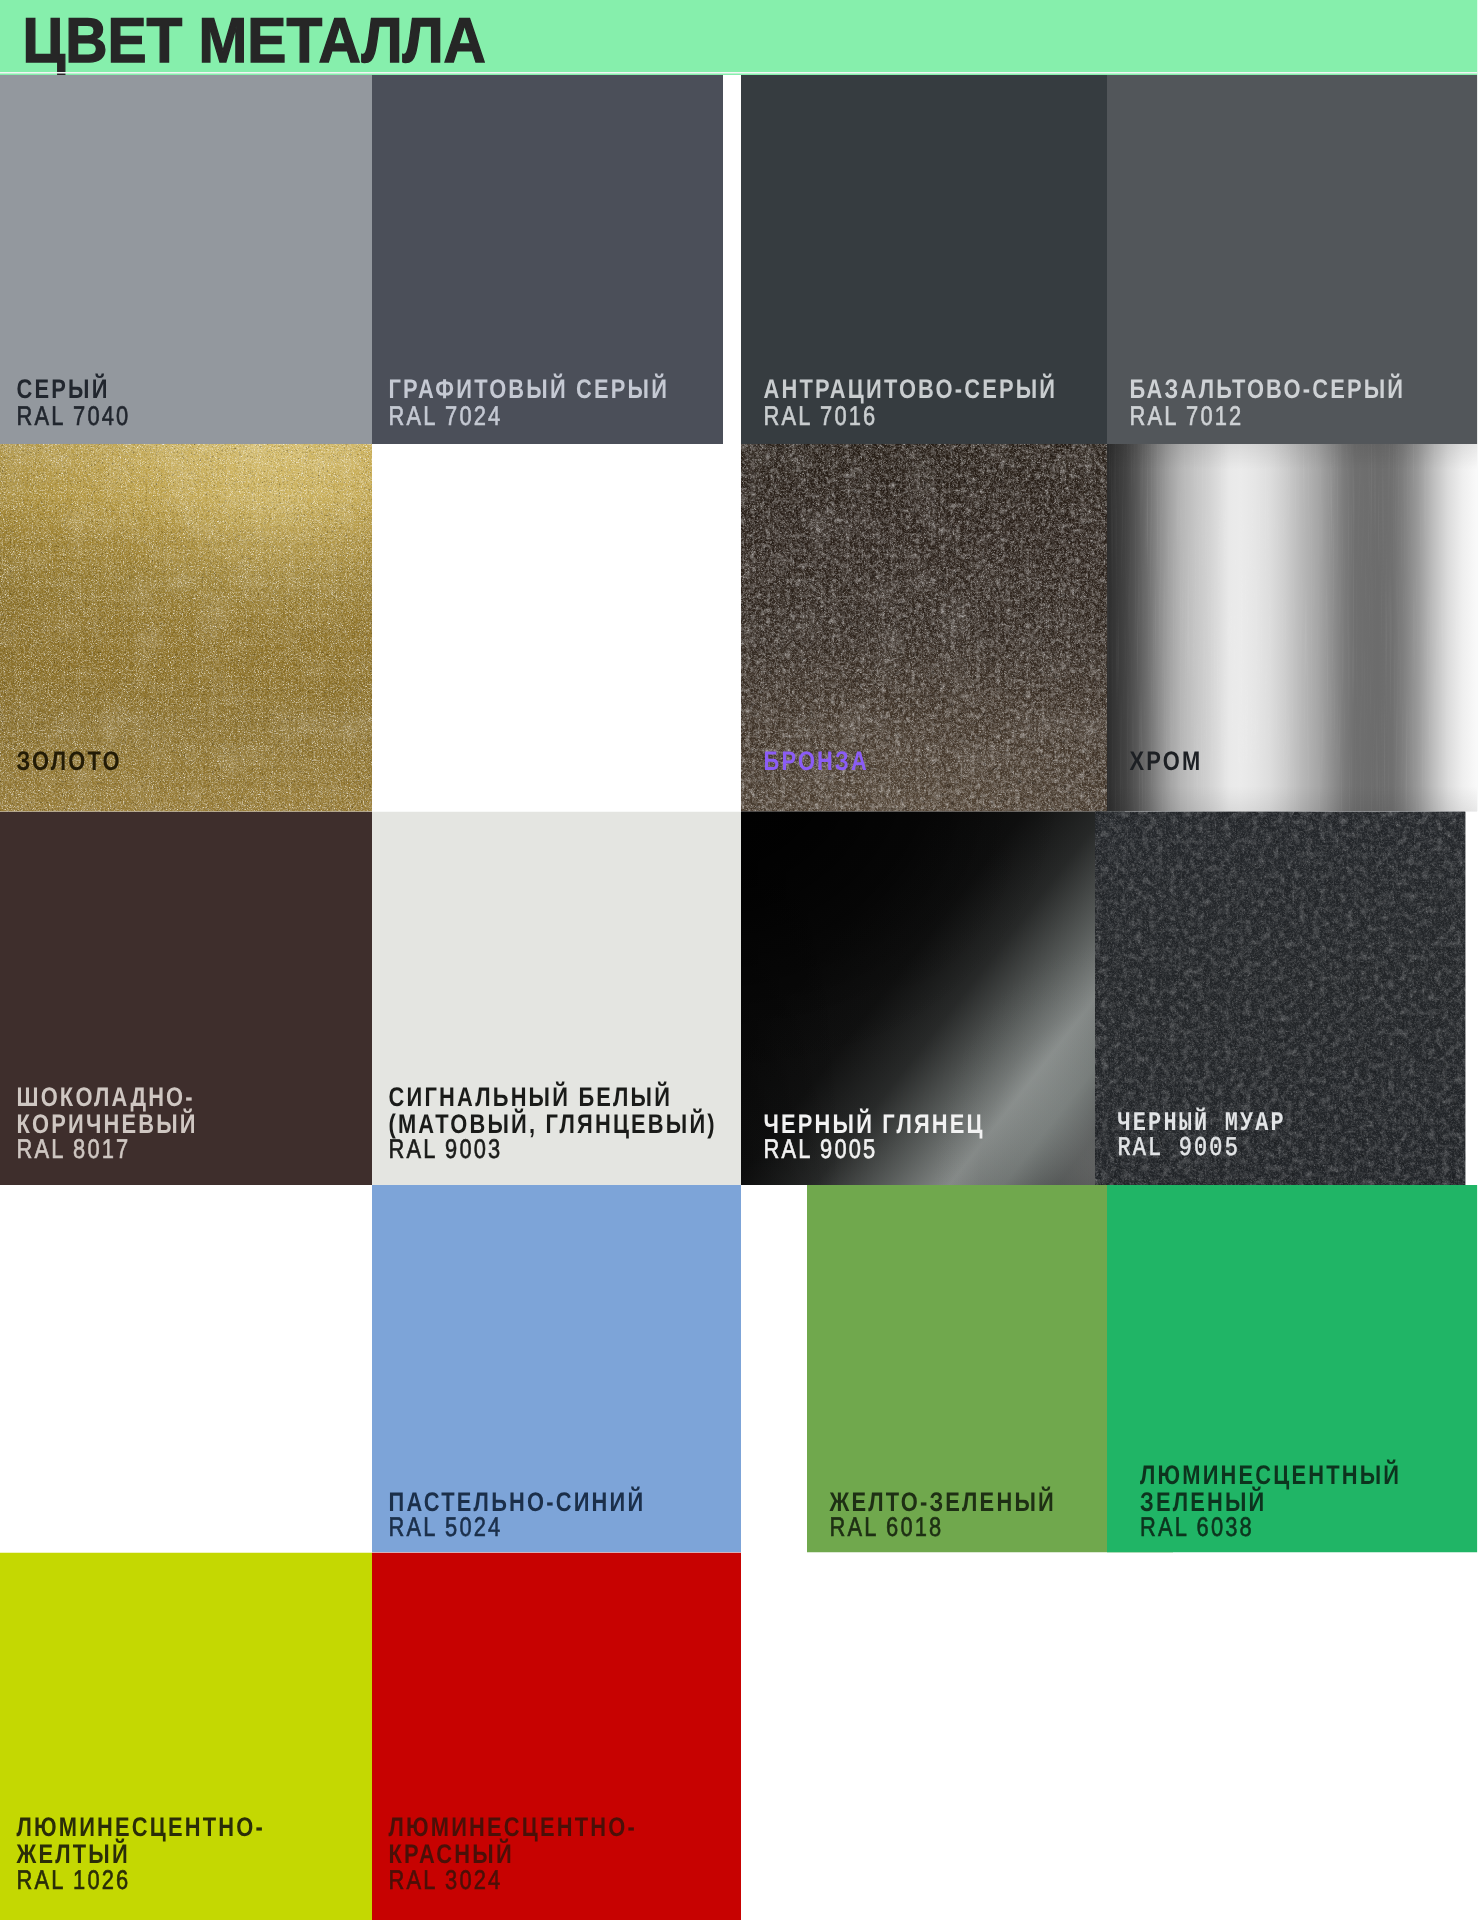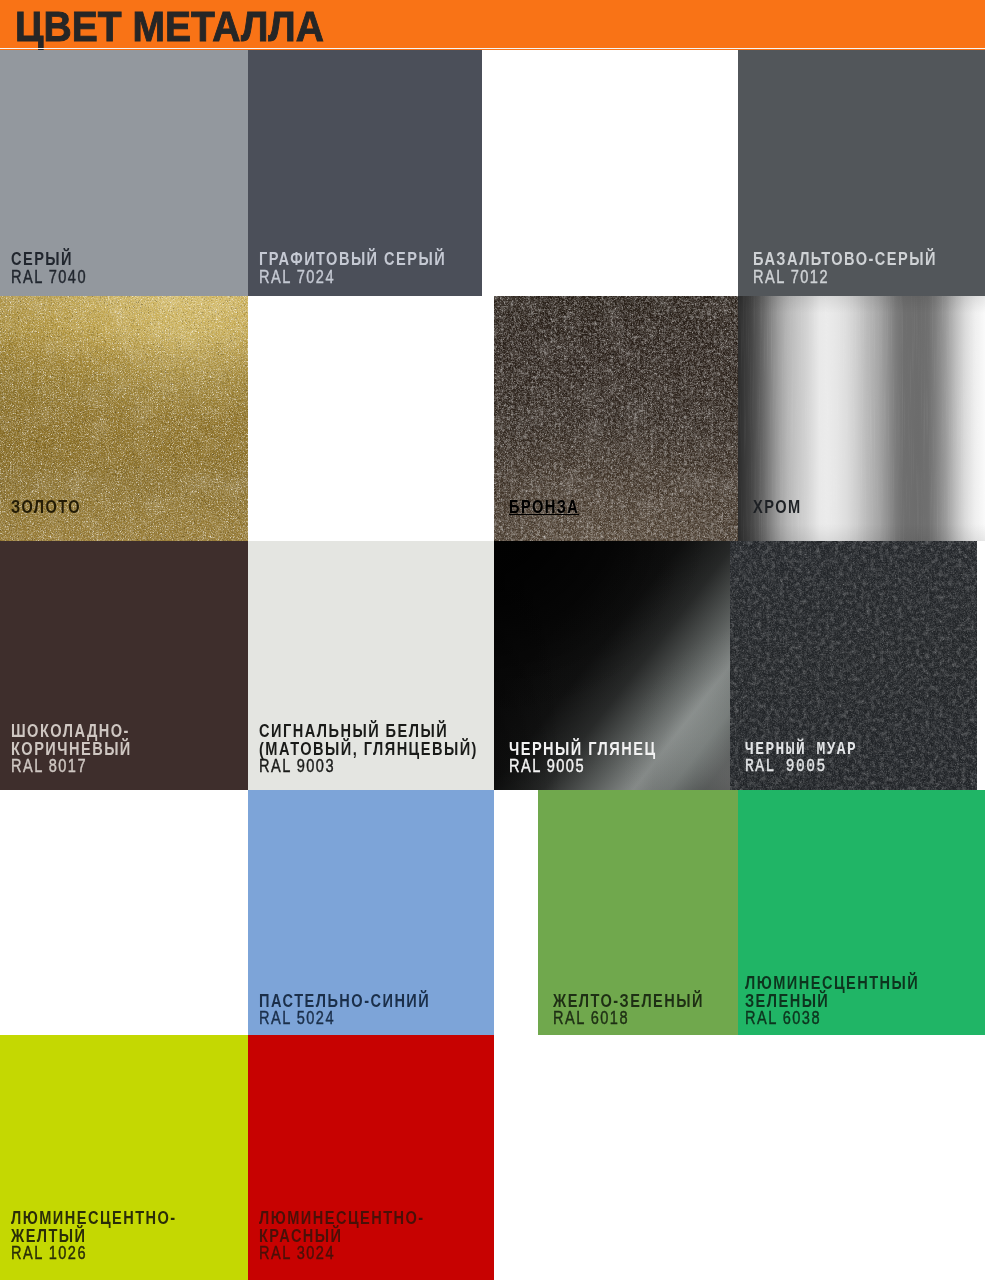--- a/index.html
+++ b/index.html
@@ -75,37 +75,44 @@
     </filter>
 
     <filter id="fx-brush" x="0%" y="0%" width="100%" height="100%" color-interpolation-filters="sRGB">
       <feTurbulence type="fractalNoise" baseFrequency="1.1 0.012" numOctaves="2" seed="11" result="n"></feTurbulence>
       <feColorMatrix in="n" type="matrix" values="0 0 0 0 1  0 0 0 0 1  0 0 0 0 1  1.0 0.6 0.2 0 -0.9"></feColorMatrix>
     </filter>
   </defs>
 </svg>
 
 <div id="page" style="background: rgb(255, 255, 255);">
-  <div id="header" style="background: #f97316;">
+  <div id="header" style="background: #86efac;">
     <div id="title" style="color: rgb(38, 38, 38); -webkit-text-stroke: 0.9px rgb(38, 38, 38);">ЦВЕТ МЕТАЛЛА</div>
     <div id="header-rule"></div>
   </div>
   <div id="grid">
       <div class="cell" style="left: 0px; top: 0px; width: 248px; height: 246px;">
         <div class="swatch fin-solid" style="background: rgb(147, 152, 158);"></div>
         <div class="label" style="color: rgb(33, 38, 46); bottom: 9.8px; left: 11.3px;">
           <span class="ln">СЕРЫЙ</span>
           <span class="ral">RAL 7040</span>
         </div>
       </div>
       <div class="cell" style="left: 248px; top: 0px; width: 234px; height: 246px;">
         <div class="swatch fin-solid" style="background: rgb(75, 79, 89);"></div>
         <div class="label" style="color: rgb(197, 201, 211); bottom: 9.8px; left: 11.4px;">
           <span class="ln">ГРАФИТОВЫЙ СЕРЫЙ</span>
           <span class="ral">RAL 7024</span>
+        </div>
+      </div>
+      <div class="cell" style="left: 494px; top: 0px; width: 244px; height: 246px;">
+        <div class="swatch fin-solid" style="background: rgb(54, 60, 64);"></div>
+        <div class="label" style="color: rgb(201, 205, 207); bottom: 9.8px; left: 14.6px;">
+          <span class="ln">АНТРАЦИТОВО-СЕРЫЙ</span>
+          <span class="ral">RAL 7016</span>
         </div>
       </div>
       <div class="cell" style="left: 738px; top: 0px; width: 247px; height: 246px;">
         <div class="swatch fin-solid" style="background: rgb(82, 86, 90);"></div>
         <div class="label" style="color: rgb(207, 210, 213); bottom: 9.8px; left: 14.9px;">
           <span class="ln">БАЗАЛЬТОВО-СЕРЫЙ</span>
           <span class="ral">RAL 7012</span>
         </div>
       </div>
       <div class="cell" style="left: 0px; top: 246px; width: 248px; height: 245px;">
@@ -128,21 +135,21 @@
         <div class="swatch fin-metallic-bronze" style="background: rgb(77, 59, 44);">
           <div class="tex" style="background:linear-gradient(180deg,#261d15 0%,#2a2019 24%,#30261e 48%,#362b22 72%,#3b3027 100%);"></div>
           <div class="tex" style="background:radial-gradient(150% 80% at 46% 110%, rgba(255,214,150,.14) 0%, rgba(255,210,145,.05) 46%, rgba(255,210,145,0) 74%);"></div>
           <div class="tex" style="filter:url(#fx-mottle);background:#a68b6c;opacity:.20;"></div>
           <div class="tex" style="filter:url(#fx-blotch);background:#b08c5c;opacity:.55;"></div>
           <div class="tex" style="filter:url(#fx-blotchd);background:#120c06;opacity:.55;"></div>
           <div class="tex" style="filter:url(#fx-grain-l);background:#c19a69;opacity:.48;"></div>
           <div class="tex" style="filter:url(#fx-grain-d);background:#0f0904;opacity:.50;"></div>
           <div class="tex" style="filter:url(#fx-sparkle);background:#dcbd8c;opacity:.45;"></div>
         </div>
-        <div class="label" style="color: #000000; bottom: 24.5px; left: 14.6px; text-decoration: underline;">
+        <div class="label" style="color: #8b5cf6; bottom: 24.5px; left: 14.6px;">
           <span class="ln">БРОНЗА</span>
         </div>
       </div>
       <div class="cell" style="left: 738px; top: 246px; width: 247px; height: 245px;">
         <div class="swatch fin-chrome" style="background: rgb(201, 203, 205);">
           <div class="tex" style="background:linear-gradient(90deg,#2c2c2c 0%,#363636 2%,#434343 5%,#575757 8%,#6f6f6f 11%,#8b8b8b 14%,#a3a3a3 17%,#b6b6b6 20%,#c6c6c6 24%,#d0d0d0 27%,#dcdcdc 30%,#e9e9e9 33%,#ebebeb 36%,#e6e6e6 40%,#dddddd 44%,#cecece 48%,#bbbbbb 52%,#a6a6a6 57%,#8e8e8e 61%,#7b7b7b 64%,#6f6f6f 67%,#6c6c6c 73%,#707070 77%,#7f7f7f 80%,#9a9a9a 84%,#bdbdbd 88%,#dbdbdb 92%,#efefef 96%,#fafafa 100%);"></div>
           <div class="tex" style="filter:url(#fx-brush);background:#ffffff;opacity:.12;"></div>
           <div class="tex" style="background:linear-gradient(180deg,rgba(0,0,0,.08) 0%,rgba(0,0,0,0) 7%,rgba(0,0,0,0) 93%,rgba(0,0,0,.07) 100%);"></div>
         </div>
         <div class="label" style="color: rgb(29, 32, 36); bottom: 24.5px; left: 14.9px;">
@@ -201,21 +208,21 @@
       </div>
       <div class="cell" style="left: 494px; top: 740px; width: 244px; height: 245px; margin-left: 44px;">
         <div class="swatch fin-solid" style="background: rgb(112, 168, 77);"></div>
         <div class="label" style="color: rgb(30, 47, 20); bottom: 7.3px; left: 14.6px;">
           <span class="ln">ЖЕЛТО-ЗЕЛЕНЫЙ</span>
           <span class="ral">RAL 6018</span>
         </div>
       </div>
       <div class="cell" style="left: 738px; top: 740px; width: 247px; height: 245px;">
         <div class="swatch fin-solid" style="background: rgb(32, 181, 102);"></div>
-        <div class="label" style="color: rgb(13, 52, 30); bottom: 7.3px; left: 7px;">
+        <div class="label" style="color: rgb(13, 52, 30); bottom: 7.3px; left: 22px;">
           <span class="ln">ЛЮМИНЕСЦЕНТНЫЙ</span>
           <span class="ln">ЗЕЛЕНЫЙ</span>
           <span class="ral">RAL 6038</span>
         </div>
       </div>
       <div class="cell" style="left: 0px; top: 985px; width: 248px; height: 245px;">
         <div class="swatch fin-solid" style="background: rgb(196, 216, 2);"></div>
         <div class="label" style="color: rgb(42, 45, 8); bottom: 17.6px; left: 11.3px;">
           <span class="ln">ЛЮМИНЕСЦЕНТНО-</span>
           <span class="ln">ЖЕЛТЫЙ</span>

